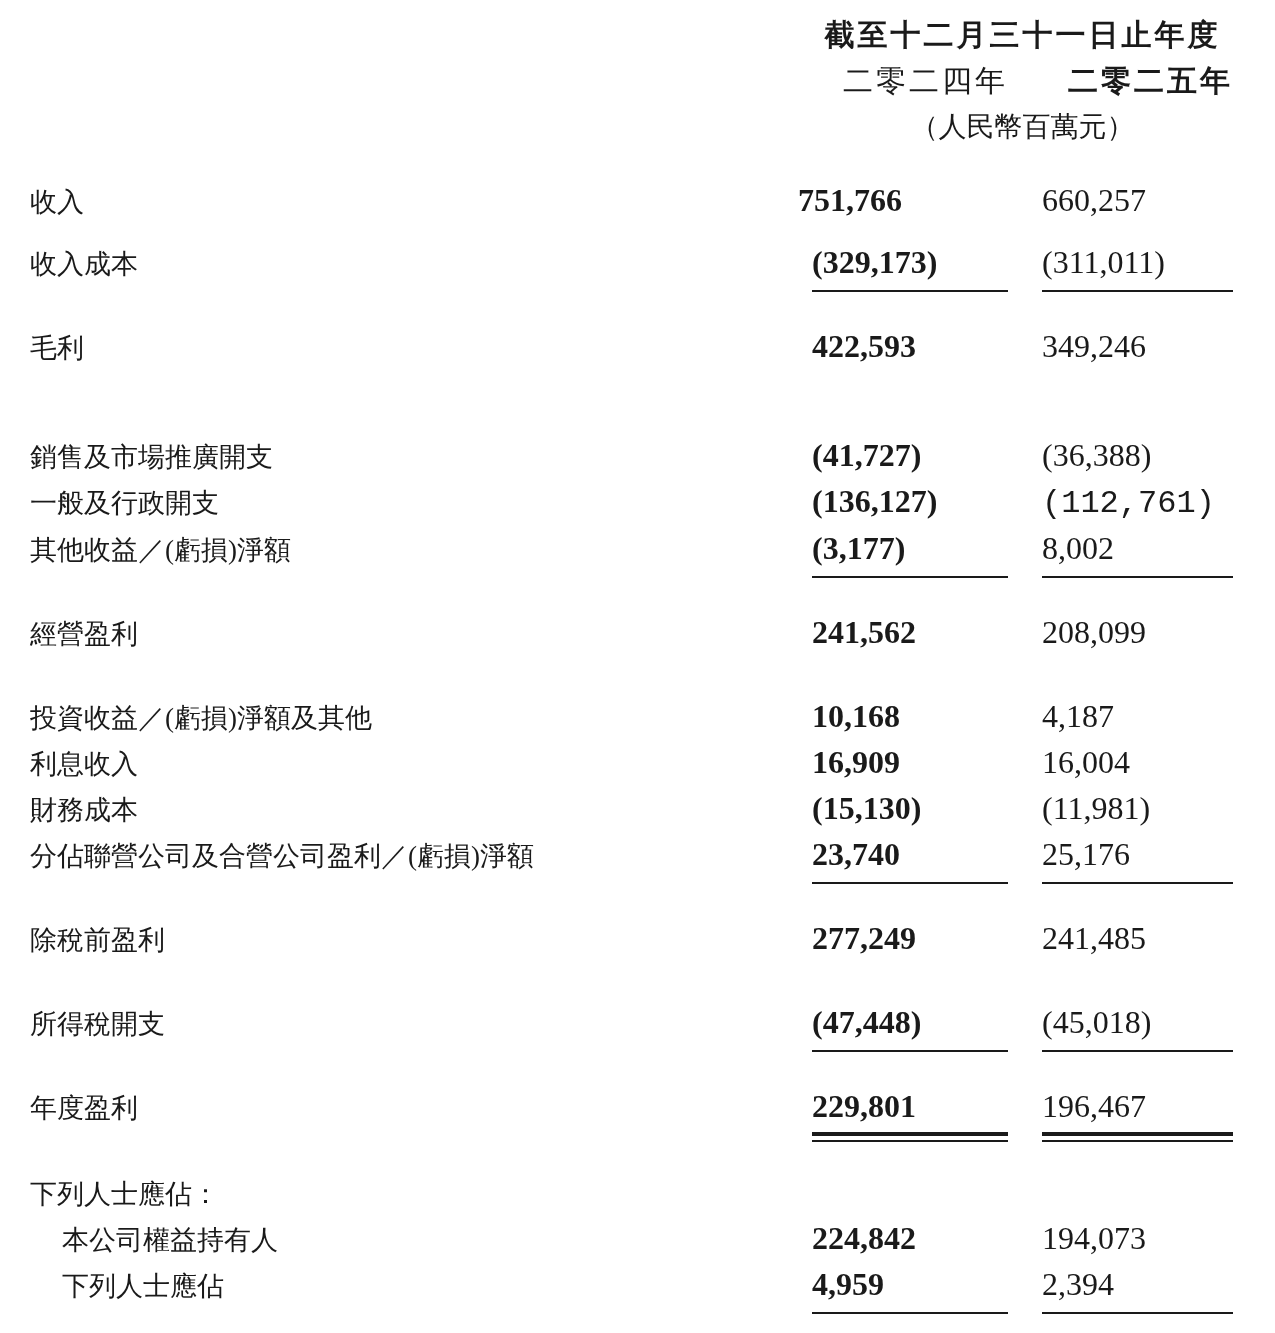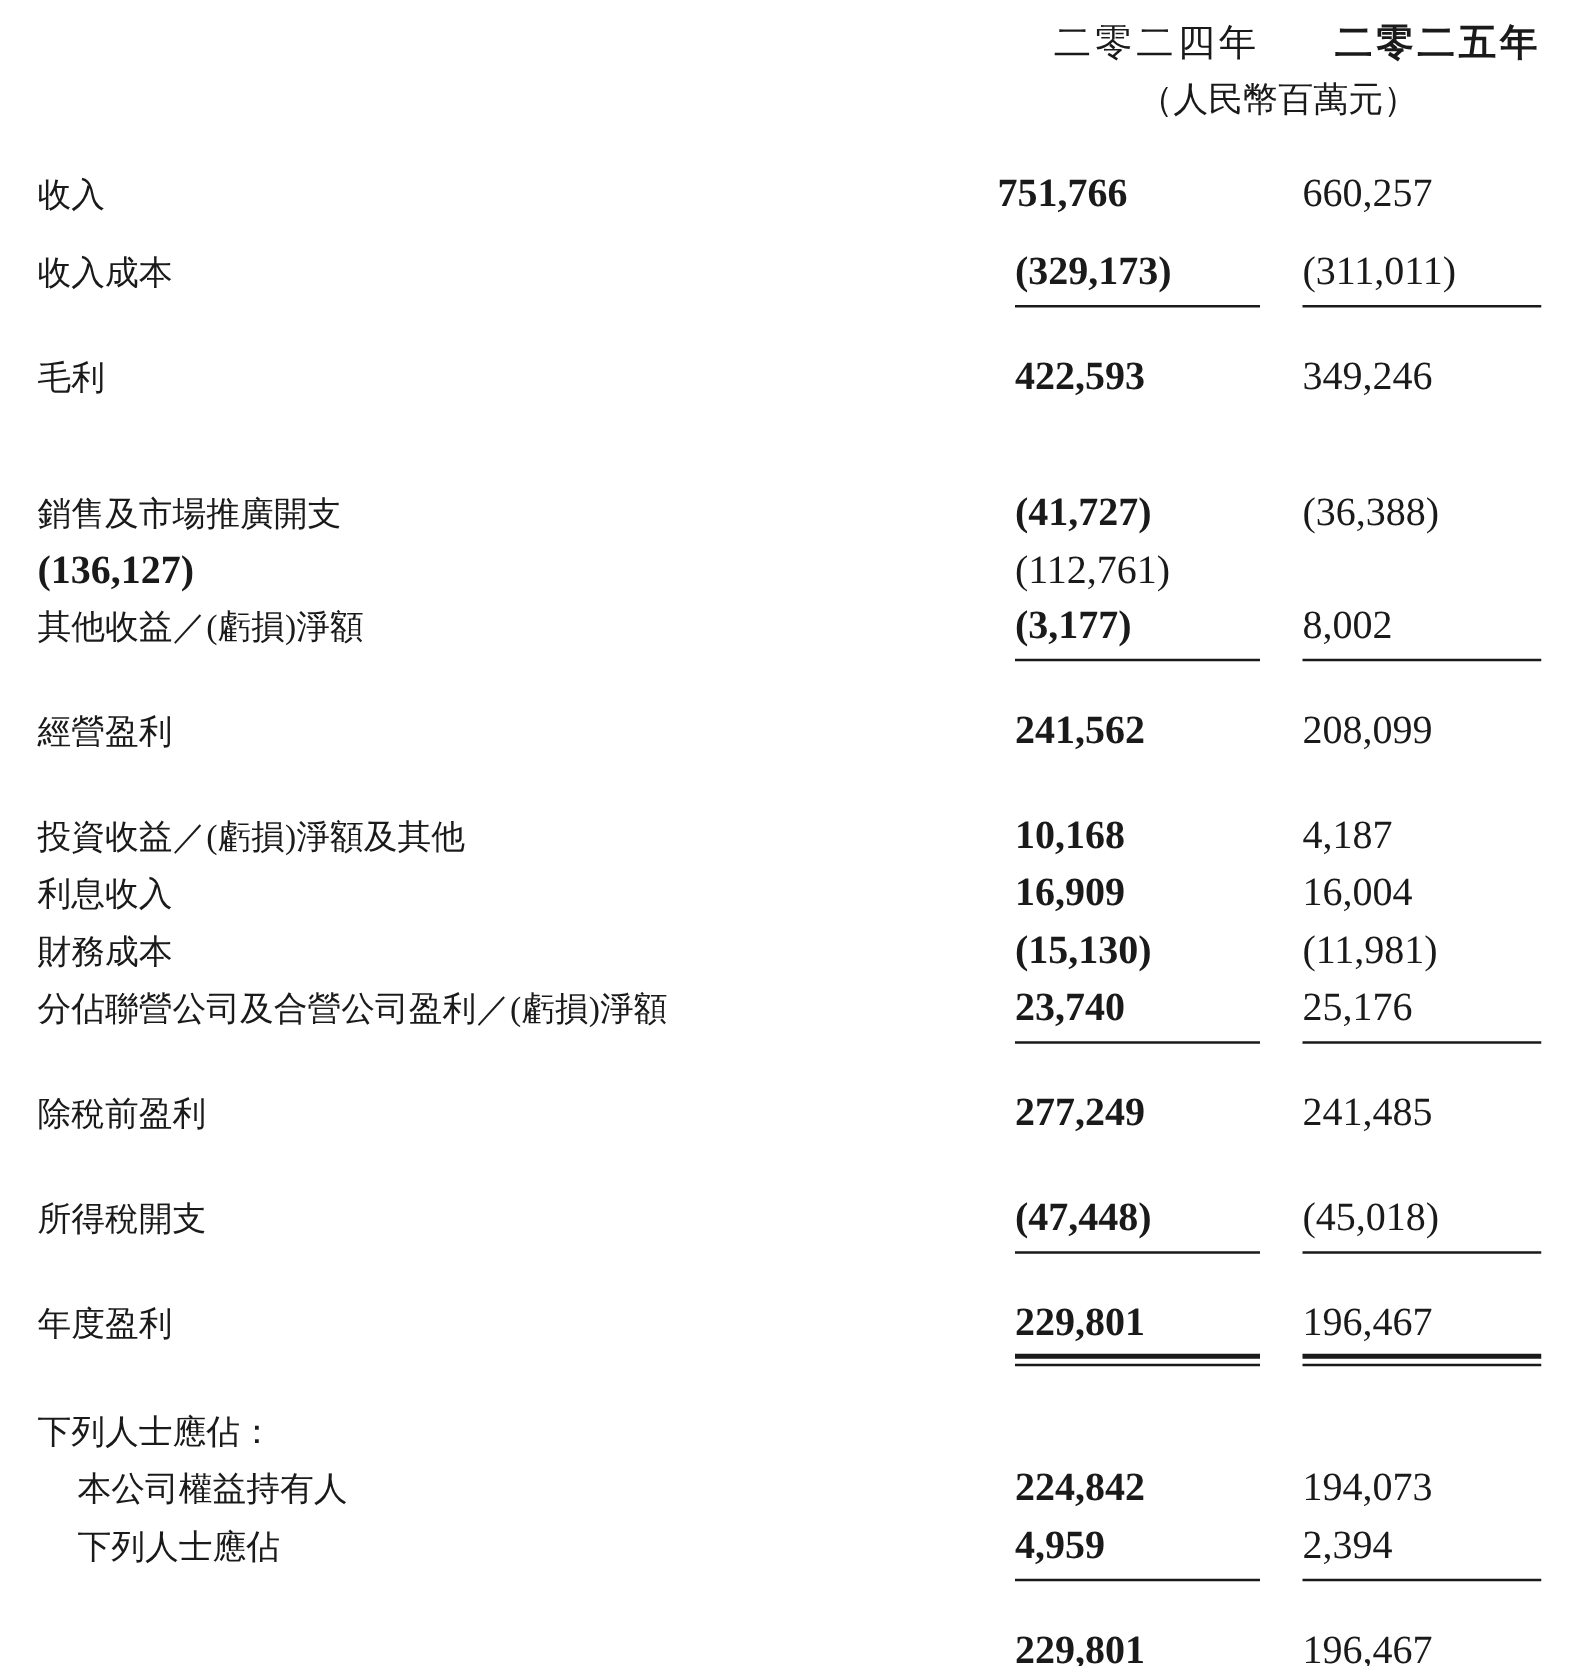--- a/index.html
+++ b/index.html
@@ -70,20 +70,24 @@
     border-bottom: 2px solid #1a1a1a;
   }
 </style>
 </head>
 <body>
 
 <div class="page">
 
   <div class="grid">
     <div></div>
+    <div class="hdr-period">截至十二月三十一日止年度</div>
+  </div>
+  <div class="grid">
+    <div></div>
     <div class="hdr-year">二零二四年</div>
     <div class="hdr-year bold">二零二五年</div>
   </div>
   <div class="grid">
     <div></div>
     <div class="hdr-unit">（人民幣百萬元）</div>
   </div>
 
   <div class="grid row mt-first">
     <div class="lbl">收入</div>
@@ -106,22 +110,23 @@
     <div class="num b">422,593</div>
     <div class="num">349,246</div>
   </div>
 
   <div class="grid row mt-b">
     <div class="lbl">銷售及市場推廣開支</div>
     <div class="num b" style="margin-right: -13px;">(41,727)</div>
     <div class="num" style="margin-right: -13px; margin-top: 25px;">(36,388)</div>
   </div>
   <div class="grid row">
+    <div class="lbl">一般及行政開支</div>
     <div class="num b" style="margin-right: -13px;">(136,127)</div>
-    <div class="num" style="margin-right: -13px;">(112,761)</div>
+    <div class="num" style="margin-right: -13px; font-family: Liberation Mono, monospace;">(112,761)</div>
   </div>
   <div class="grid row">
     <div class="lbl">其他收益／(虧損)淨額</div>
     <div class="num b" style="margin-right: -13px;">(3,177)</div>
     <div class="num">8,002</div>
   </div>
   <div class="grid rulerow">
     <div></div>
     <div class="line"></div>
     <div class="line"></div>

